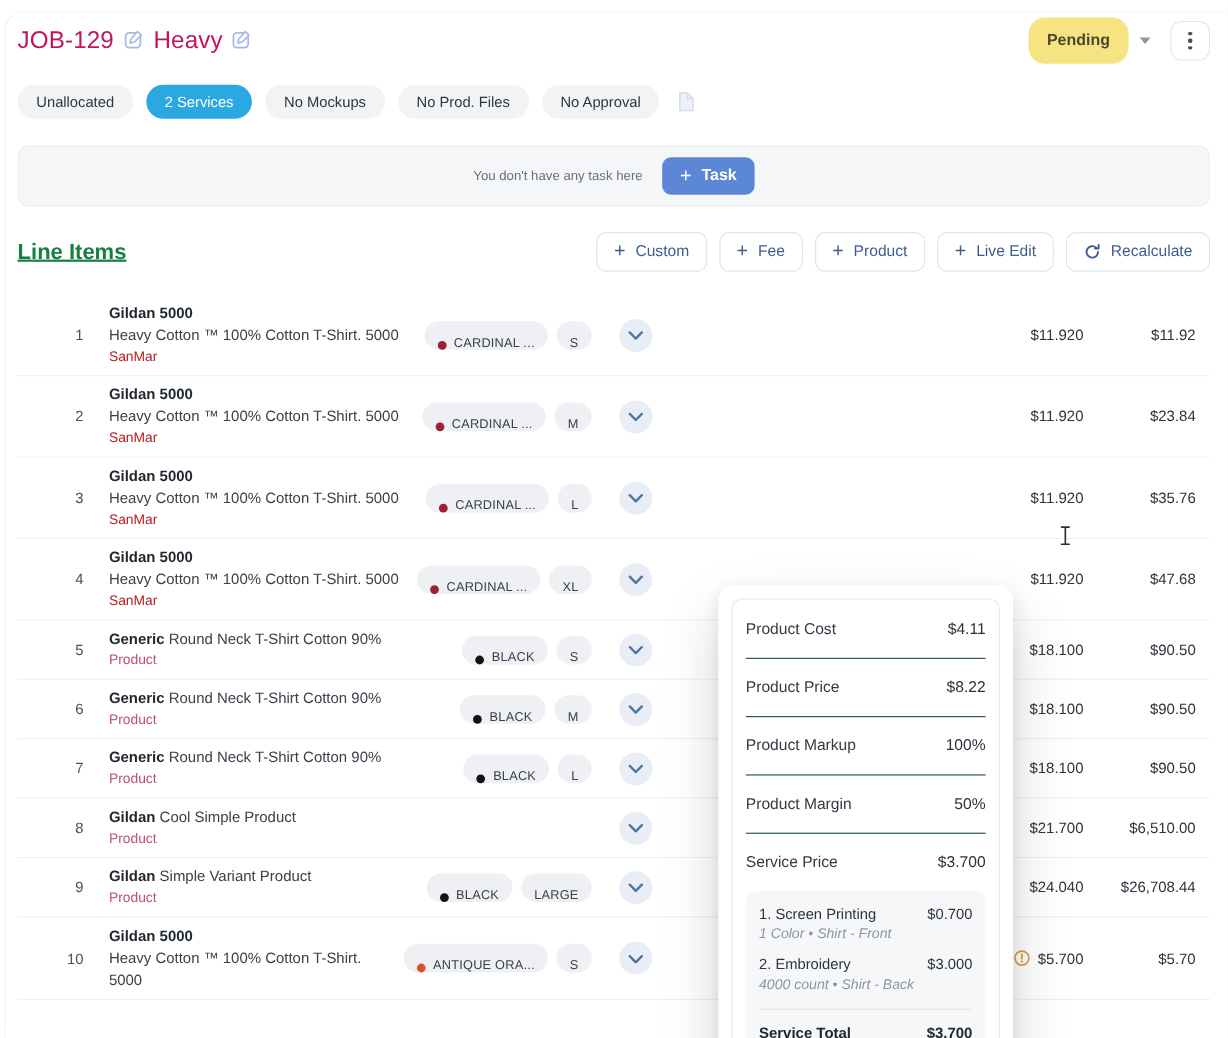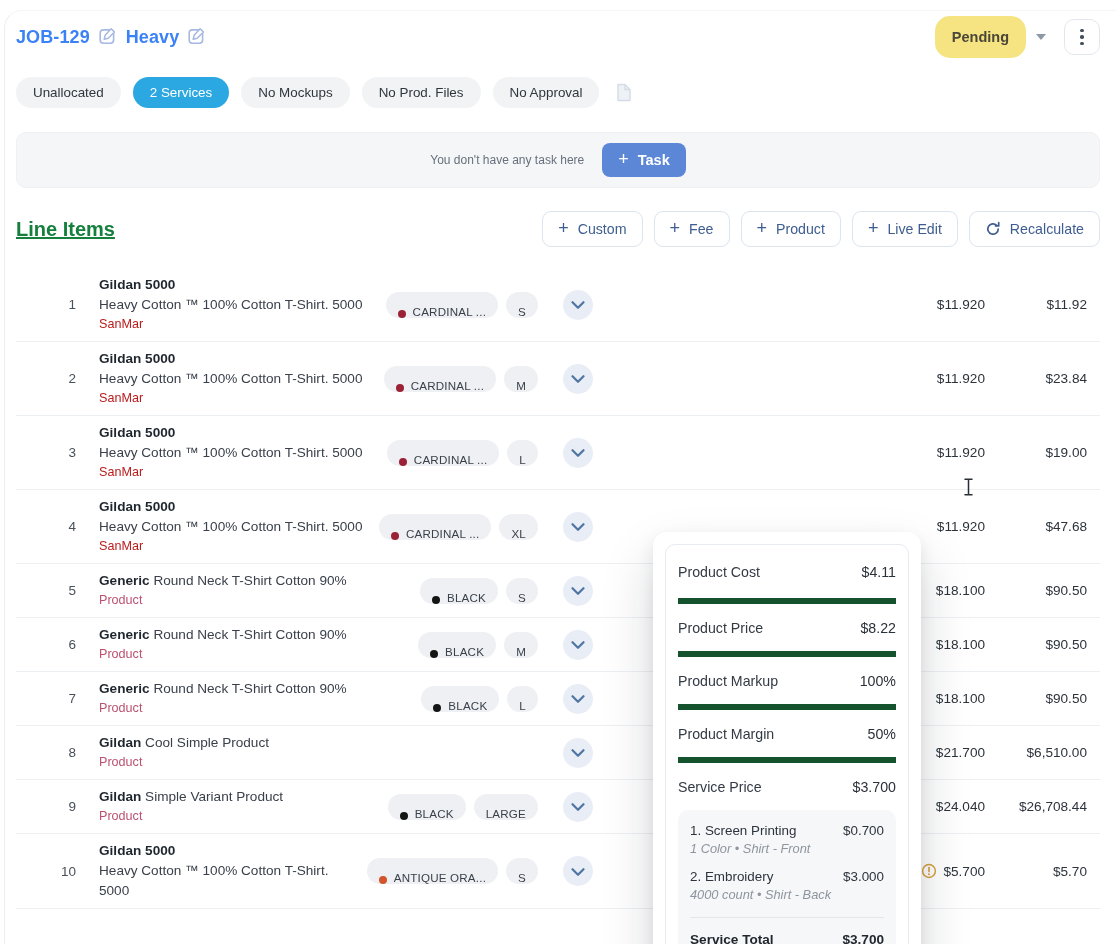--- a/index.html
+++ b/index.html
@@ -10,21 +10,21 @@
   }
   .panel-edge{
     position:absolute; left:4px; top:10px; width:1120px; height:960px;
     border-left:1px solid #eceff2; border-top:1px solid #f4f6f8;
     border-top-left-radius:18px; pointer-events:none;
   }
   .page{ position:relative; padding:20px 16px 0 16px; }
 
   
   .topbar{ display:flex; align-items:center; height:34px; }
-  .title{ font-size:18px; font-weight:700; color:#3b82f6; letter-spacing:.1px; }
+  .title{ font-size:22px; font-weight:400; color:#be185d; letter-spacing:.1px; }
   .edit-btn{ background:none; border:none; padding:0; margin:0 9px 0 9px; cursor:pointer; display:flex; align-items:center; }
   .topbar .spacer{ flex:1; }
   .status-pill{ height:42px; padding:0 17px; border:none; border-radius:15px;
     font-family:inherit; font-size:14.5px; font-weight:600; display:flex; align-items:center; cursor:pointer; }
   .status-caret{ width:0; height:0; border-left:5.5px solid transparent; border-right:5.5px solid transparent;
     border-top:6px solid #8e99a8; margin-left:10px; margin-right:18px; cursor:pointer; }
   .kebab{ width:36px; height:36px; border:1px solid #e3e7ed; border-radius:10px; background:#fff;
     display:flex; flex-direction:column; align-items:center; justify-content:center; gap:3.2px; cursor:pointer; }
   .kebab i{ width:3.4px; height:3.4px; border-radius:50%; background:#444f5d; }
 
@@ -83,21 +83,21 @@
   .bar-track.empty{ background:#cbd3db; }
   .bar-seg{ height:100%; }
   .c-unit{ justify-self:end; display:flex; align-items:center; gap:6px; font-size:13.6px; color:#2c333b; }
   .c-sub{ justify-self:end; padding-right:13px; font-size:13.6px; color:#2c333b; }
 
   
   .popover{ position:absolute; left:637px; top:264px; width:268px; background:#fff; border-radius:14px;
     padding:12px; box-shadow:0 6px 16px rgba(15,23,42,.08), 0 26px 52px rgba(15,23,42,.17); z-index:6; }
   .pop-card{ border:1px solid #e7eaee; border-radius:10px; padding:0 12px 12px 12px; }
   .stat-row{ height:53px; display:flex; align-items:center; justify-content:space-between; font-size:14.2px; }
-  .stat-row + .stat-row{ border-top:6px solid #14532d; }
+  .stat-row + .stat-row{ border-top:1px solid #14532d; }
   .stat-row .lbl{ color:#333a44; }
   .stat-row .val{ color:#2b313a; }
   .svc-box{ background:#f6f7f9; border-radius:10px; padding:13px 12px 10px 12px; }
   .svc-item{ margin-bottom:13px; }
   .svc-top{ display:flex; justify-content:space-between; font-size:13.4px; color:#2e343d; }
   .svc-desc{ margin-top:3px; font-size:12.8px; color:#8e959e;font-style:italic; }
   .svc-div{ border-top:1px solid #e3e6ea; margin-top:15px; }
   .svc-total{ height:42px; display:flex; align-items:center; justify-content:space-between;
     font-size:13.6px; font-weight:700; color:#22282f; }
 
@@ -279,21 +279,21 @@
                   <path d="M1.5 1.2 7 6.8 12.5 1.2" fill="none" stroke="#4f76a3" stroke-width="2.2" stroke-linecap="round" stroke-linejoin="round"></path>
                 </svg>
         </span>
       </button>
     </div>
     <span class="c-qty"></span>
     <div class="c-bar"></div>
     <span class="c-unit">
             <span>$11.920</span>
           </span>
-    <span class="c-sub">$19.00</span>
+    <span class="c-sub">$35.76</span>
   </div>
 
   <div class="row grid-cols">
     <span class="c-num">4</span>
     <div class="c-name">
       <div class="line1"><span class="b">Gildan 5000</span> </div>
       <div class="line2">Heavy Cotton ™ 100% Cotton T-Shirt. 5000</div>
       <div class="vendor v-link">SanMar</div>
     </div>
     <div class="c-chips">

